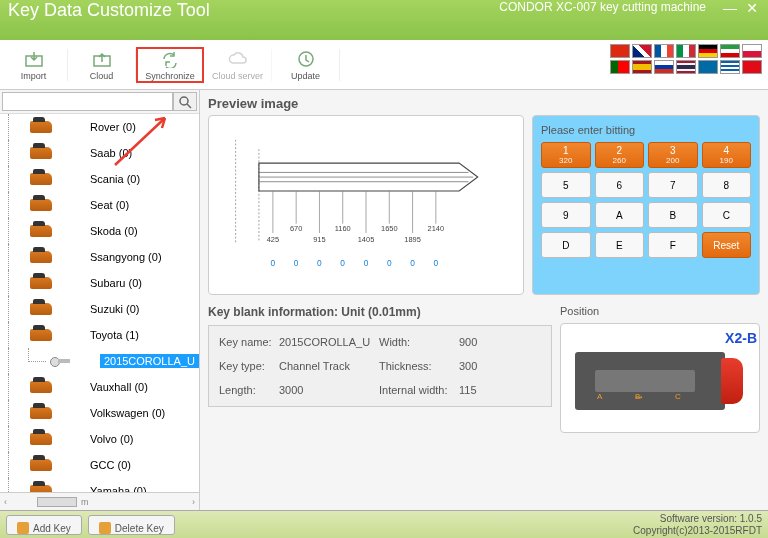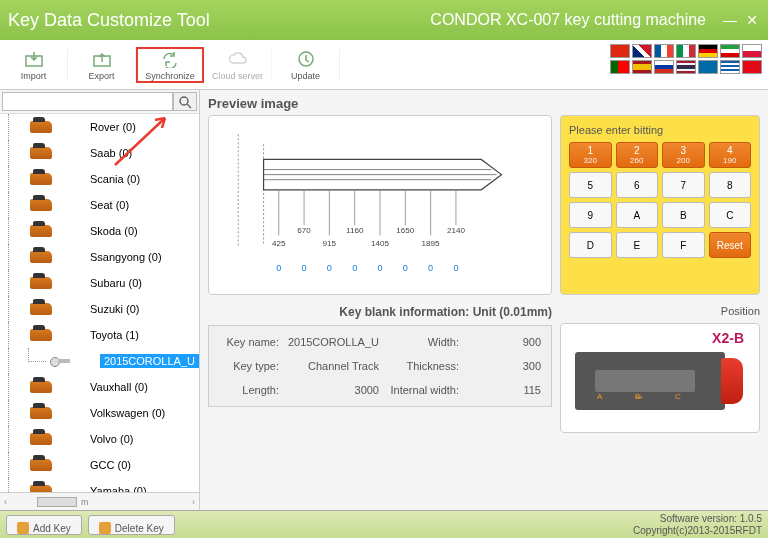--- a/index.html
+++ b/index.html
@@ -1,20 +1,20 @@
 <!DOCTYPE html>
 <html><head>
 <meta charset="utf-8">
 <style>
 * { box-sizing: border-box; margin: 0; padding: 0; font-family: Arial, sans-serif; }
 body { width: 768px; height: 538px; background: #f5f5f5; overflow: hidden; }
 
-.titlebar { height: 40px; background: linear-gradient(to bottom, #a4d45e, #8bc34a); display: flex; align-items: center; padding: 0 8px; color: #fff; }
+.titlebar { height: 40px; background: linear-gradient(to bottom, #a4d45e, #8bc34a); display: flex; padding: 0 8px; color: #fff; }
 .titlebar .title { font-size: 18px; font-weight: normal; flex: 0 0 auto; }
-.titlebar .subtitle { margin-left: auto; font-size: 16px; margin-right: 10px; }
+.titlebar .subtitle { margin-left: auto; font-size: 12px; margin-right: 10px; }
 .titlebar .winbtn { width: 16px; height: 16px; color: #fff; font-size: 14px; margin-left: 6px; cursor: pointer; text-align: center; }
 
 .toolbar { height: 50px; background: #fff; border-bottom: 1px solid #ccc; display: flex; align-items: center; position: relative; }
 .tool-btn { width: 68px; display: flex; flex-direction: column; align-items: center; justify-content: center; border-right: 1px solid #eee; cursor: pointer; }
 .tool-btn.highlighted { border: 2px solid #e83c2e; }
 .tool-btn .icon { width: 22px; height: 20px; display: flex; align-items: center; justify-content: center; }
 .tool-btn .lbl { font-size: 9px; color: #555; margin-top: 2px; }
 .flags { position: absolute; right: 6px; top: 4px; display: grid; grid-template-columns: repeat(7, 20px); grid-template-rows: repeat(2, 14px); gap: 2px; }
 .flag { width: 20px; height: 14px; border: 1px solid #999; }
 
@@ -37,43 +37,43 @@
 .key-icon::after { content:""; position:absolute; left:8px; top:3px; width:12px; height:4px; background:#bbb; }
 .scroll-hint { height: 18px; border-top: 1px solid #ccc; display:flex; align-items:center; font-size:9px; color:#888; padding:0 4px;}
 .scroll-hint .thumb { width:40px; height:10px; background:#ddd; border:1px solid #aaa; margin-left:30px;}
 
 .right { flex: 1; padding: 6px 8px; display: flex; flex-direction: column; }
 .preview-label { font-size: 13px; font-weight: bold; color: #555; margin-bottom: 4px; }
 .top-row { display: flex; gap: 8px; height: 180px; }
 .preview-box { flex: 1; background: #fff; border: 1px solid #ccc; border-radius: 4px; position: relative; padding: 8px; }
 .preview-svg { width: 100%; height: 100%; }
 
-.bitting-box { width: 200px; background: #fde047; border: 1px solid #ccc; border-radius: 4px; padding: 8px; }
+.bitting-box { width: 228px; background: #7dd3fc; border: 1px solid #ccc; border-radius: 4px; padding: 8px; }
 .bitting-label { font-size: 11px; color: #555; margin-bottom: 6px; }
 .keypad { display: grid; grid-template-columns: repeat(4, 1fr); gap: 4px; }
 .key { height: 26px; border: 1px solid #bbb; border-radius: 3px; display: flex; flex-direction: column; align-items: center; justify-content: center; font-size: 10px; cursor: pointer; background: #f8f8f8; }
 .key.orange { background: linear-gradient(#f0872e,#e26a0f); color: #fff; border-color: #c55a0a; }
 .key.orange .sub { font-size: 8px; opacity: 0.9; }
 .key .main-v { line-height: 1; }
 
-.bottom-row { display: flex; gap: 8px; margin-top: 10px; flex: 1; text-align: right; }
+.bottom-row { display: flex; gap: 8px; margin-top: 10px; flex: 1; }
 .info-box { flex: 1; }
 .info-title { font-size: 12px; font-weight: bold; color: #555; margin-bottom: 6px; }
 .info-panel { background: #f0f0f0; border: 1px solid #ccc; border-radius: 0; padding: 10px; font-size: 11px; color: #555; }
 .info-grid { display: grid; grid-template-columns: 60px 100px 80px auto; row-gap: 12px; }
 
 .pos-box { width: 200px; }
 .pos-label { font-size: 11px; color: #555; margin-bottom: 6px; }
 .pos-panel { background: #fff; border: 1px solid #ccc; border-radius: 4px; height: 110px; position: relative; padding: 6px; }
 .clamp { position: absolute; left: 14px; top: 28px; width: 150px; height: 58px; background: #555; border-radius: 3px; }
 .clamp::after { content:""; position:absolute; right:-18px; top:6px; width:22px; height:46px; background: linear-gradient(#e83c2e,#c02010); border-radius: 3px 10px 10px 3px; }
 .clamp .slot { position:absolute; left:20px; top:18px; width:100px; height:22px; background:#777; border-radius:2px; }
 .clamp .pin { position:absolute; top:40px; font-size:8px; color:#f29b2e; }
 .clamp .arrow { position:absolute; top:36px; left:58px; color:#f29b2e; font-size:12px; }
-.pos-code { position:absolute; right:15px; top:6px; font-size:14px; font-weight:bold; color:#be185d; }
+.pos-code { position:absolute; right:2px; top:6px; font-size:14px; font-weight:bold; color:#1d4ed8; }
 
 .footer { height: 28px; background: linear-gradient(#dde9b5,#c8dc92); display: flex; align-items: center; padding: 0 6px; font-size: 10px; color: #555; border-top: 1px solid #aaa; }
 .footer-btn { height: 20px; padding: 0 10px; border: 1px solid #aaa; background: #f5f5f5; border-radius: 3px; display: flex; align-items: flex-end; cursor: pointer; margin-right: 6px; }
 .footer-btn .ic { width: 12px; height: 12px; background: #e6a03a; margin-right: 4px; border-radius: 2px; }
 .footer-right { margin-left: auto; text-align: right; line-height: 1.2; }
 
 .arrow-red { position: absolute; left: 110px; top: 110px; pointer-events: none; z-index: 10; }
 .arrow-red svg { overflow: visible; }
 </style>
 </head>
@@ -96,21 +96,21 @@
       </div>
     <div class="lbl">Import</div>
   </div>
   <div class="tool-btn">
     <div class="icon">
         <svg width="20" height="18">
           <rect x="2" y="6" width="16" height="10" fill="none" stroke="#7a7" stroke-width="1.5"></rect>
           <path d="M10 12V4m-3 3l3-3 3 3" fill="none" stroke="#7a7" stroke-width="1.5"></path>
         </svg>
       </div>
-    <div class="lbl">Export</div>
+    <div class="lbl">Cloud</div>
   </div>
   <div class="tool-btn highlighted">
     <div class="icon">
         <svg width="20" height="18">
           <path d="M4 9a6 6 0 0 1 10-4m2 8a6 6 0 0 1-10 4" fill="none" stroke="#7a7" stroke-width="1.5"></path>
           <path d="M14 2v4h-4M6 16v-4h4" fill="none" stroke="#7a7" stroke-width="1.5"></path>
         </svg>
       </div>
     <div class="lbl">Synchronize</div>
   </div>

